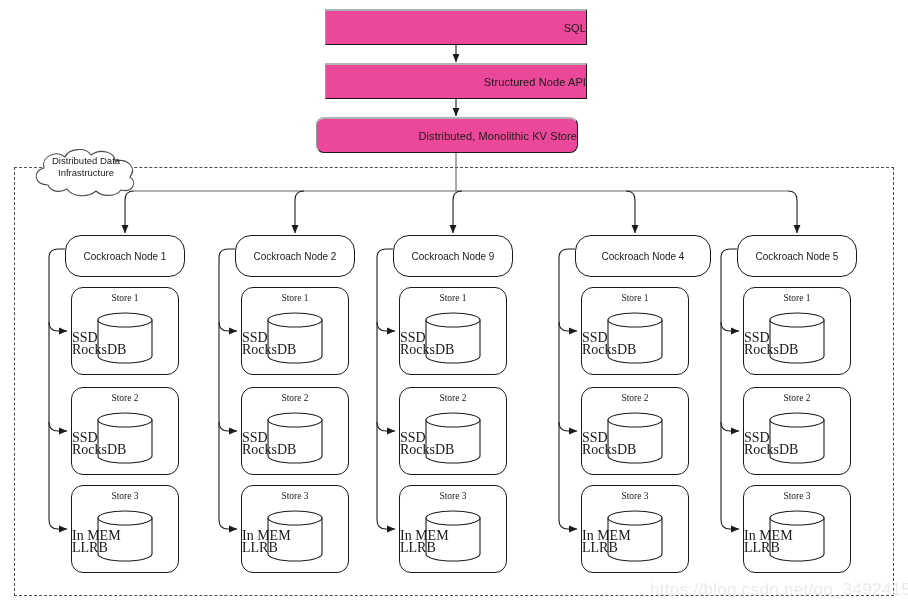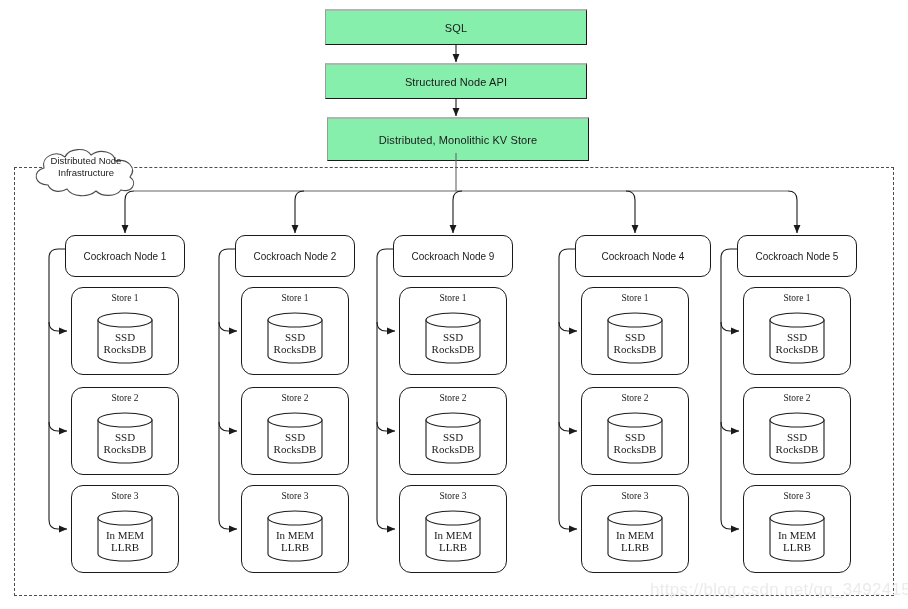--- a/index.html
+++ b/index.html
@@ -12,27 +12,27 @@
     width: 908px;
     height: 609px;
     background: #ffffff;
     font-family: "Liberation Sans", sans-serif;
     overflow: hidden;
   }
   
   .stack-box {
     position: absolute;
     box-sizing: border-box;
-    background: #86efac;
+    background: #ec4899;
     border: 1px solid #1a1a1a;
     border-top: 2px solid #b3b3b3;
     border-left: 1px solid #9a9a9a;
     display: flex;
     align-items: center;
-    justify-content: center;
+    justify-content: flex-end;
     font-size: 11px;
     color: #1a1a1a;
     letter-spacing: .1px;
   }
   
   .cloud-region {
     position: absolute;
     box-sizing: border-box;
     border: 1px dashed #4d4d4d;
     background: transparent;
@@ -46,21 +46,21 @@
     font-size: 9.5px;
     line-height: 12px;
     color: #1a1a1a;
   }
   
   .node-box {
     position: absolute;
     box-sizing: border-box;
     background: #ffffff;
     border: 1px solid #1a1a1a;
-    border-radius: 10px;
+    border-radius: 16px;
     display: flex;
     align-items: center;
     justify-content: center;
     font-size: 10px;
     color: #1a1a1a;
   }
   .store-box {
     position: absolute;
     box-sizing: border-box;
     background: #ffffff;
@@ -80,22 +80,22 @@
   
   .cyl {
     position: absolute;
     left: 50%;
     transform: translateX(-50%);
   }
   .cyl-text {
     position: absolute;
     left: 0;
     right: 0;
-    text-align: center;
-    font-size: 11px;
+    text-align: left;
+    font-size: 14px;
     line-height: 11.5px;
     color: #1a1a1a;
     pointer-events: none;
   }
   
   #wires {
     position: absolute;
     left: 0;
     top: 0;
     width: 908px;
@@ -128,21 +128,21 @@
 
   <div class="cloud-region" id="cloud-region" style="left: 14px; top: 167px; width: 880px; height: 429px;"></div>
 
   <div id="stack-layer">
       <div class="stack-box" style="left: 325px; top: 9px; width: 262px; height: 36px;">
         <span>SQL</span>
       </div>
       <div class="stack-box" style="left: 325px; top: 63px; width: 262px; height: 36px;">
         <span>Structured Node API</span>
       </div>
-      <div class="stack-box" style="left: 327px; top: 117px; width: 262px; height: 44px;">
+      <div class="stack-box" style="left: 316px; top: 117px; width: 262px; height: 36px; border-radius: 8px;">
         <span>Distributed, Monolithic KV Store</span>
       </div>
     </div>
 
   <div id="nodes-layer">
       <div class="node-box" style="left: 65px; top: 235px; width: 120px; height: 42px;">
         <span>Cockroach Node 1</span>
       </div>
       <div class="store-box" style="left: 71px; top: 287px; width: 108px; height: 88px;">
         <div class="store-label">Store 1</div>
@@ -361,18 +361,18 @@
         <path d="M721,520 Q721,529 730,529 L739,529" class="wire" marker-end="url(#ah)"></path>
       </g>
   </svg>
 
   <svg class="cloud-shape" id="cloud-shape" width="140" height="52" style="left:20px; top:145px;">
     <path d="M28,40 C14,40 12,26 24,23 C21,11 36,5 45,12 C49,3 66,2 71,10
              C80,3 95,7 95,16 C108,13 117,23 110,32 C118,38 112,48 101,45
              C96,52 82,52 76,46 C68,53 52,52 47,44 C40,48 31,47 28,40 Z" fill="#ffffff" stroke="#4d4d4d" stroke-width="1.1"></path>
   </svg>
   <div class="cloud-label" id="cloud-label" style="left: 26px; top: 155px; width: 120px;">
-    <div>Distributed Node</div>
+    <div>Distributed Data</div>
     <div>Infrastructure</div>
   </div>
 
   <div class="watermark" id="watermark" style="left: 650px; top: 580px;">https://blog.csdn.net/qq_34924156</div>
 </div>
 
 </body></html>

